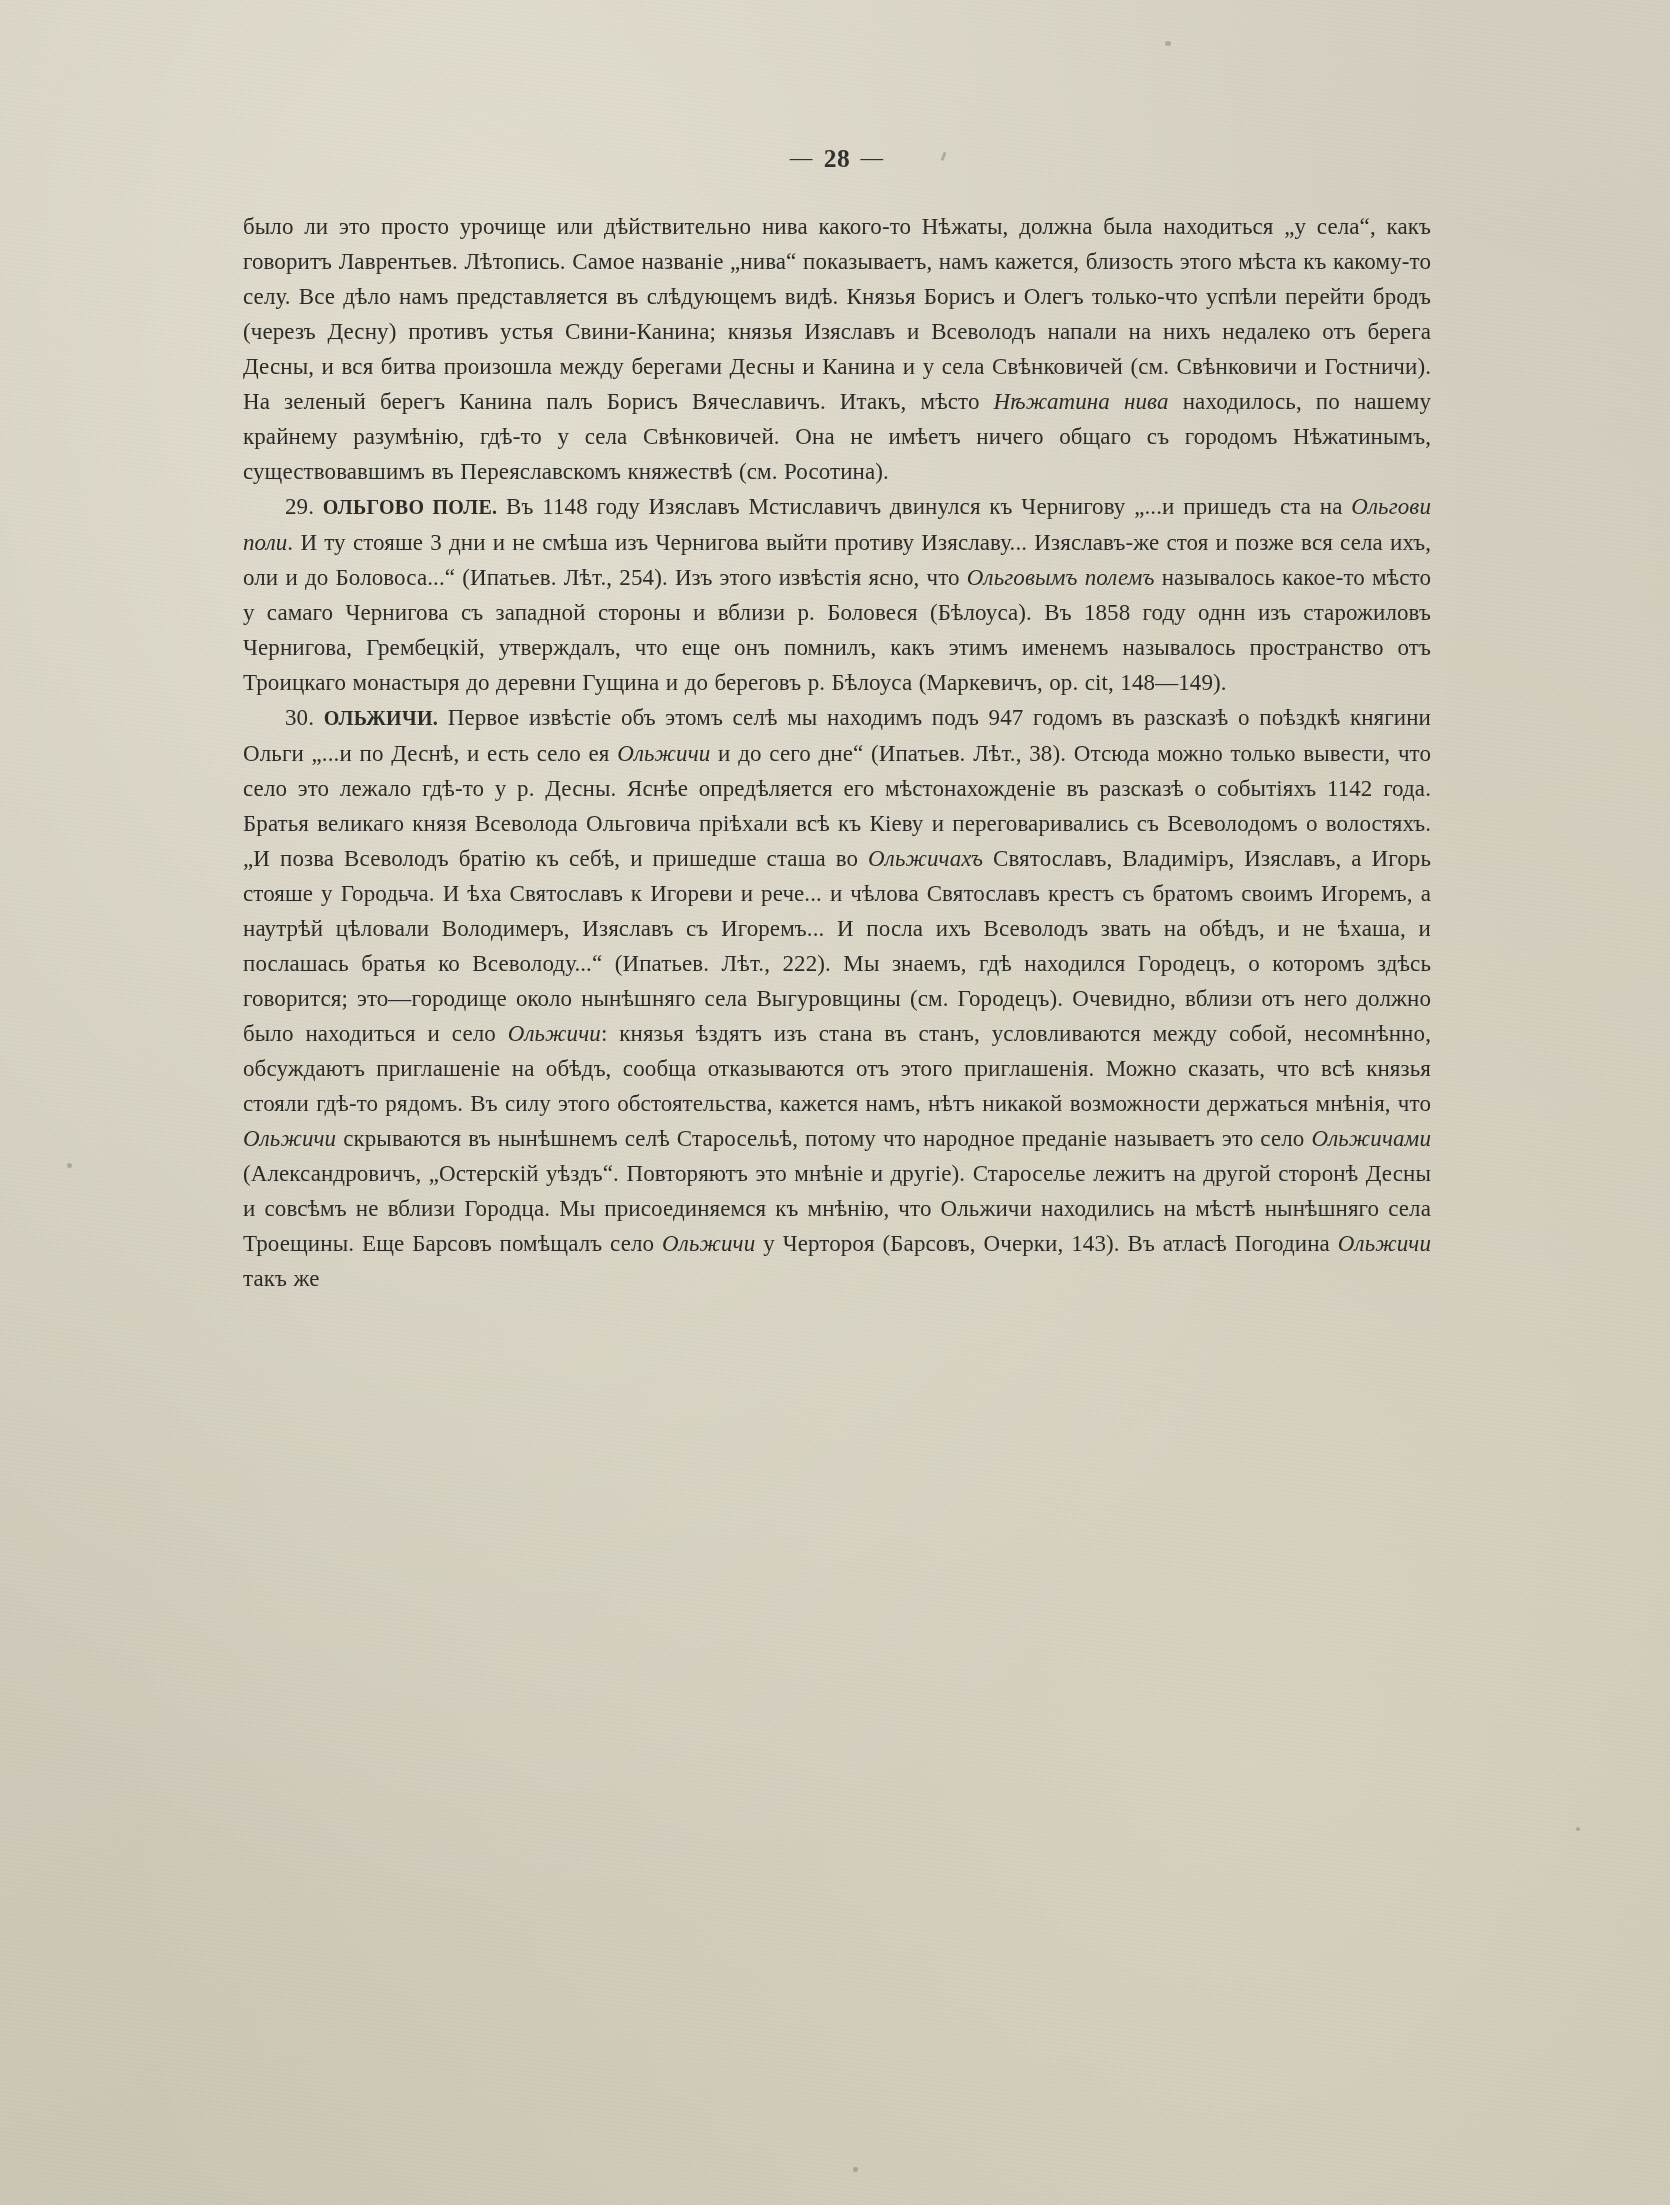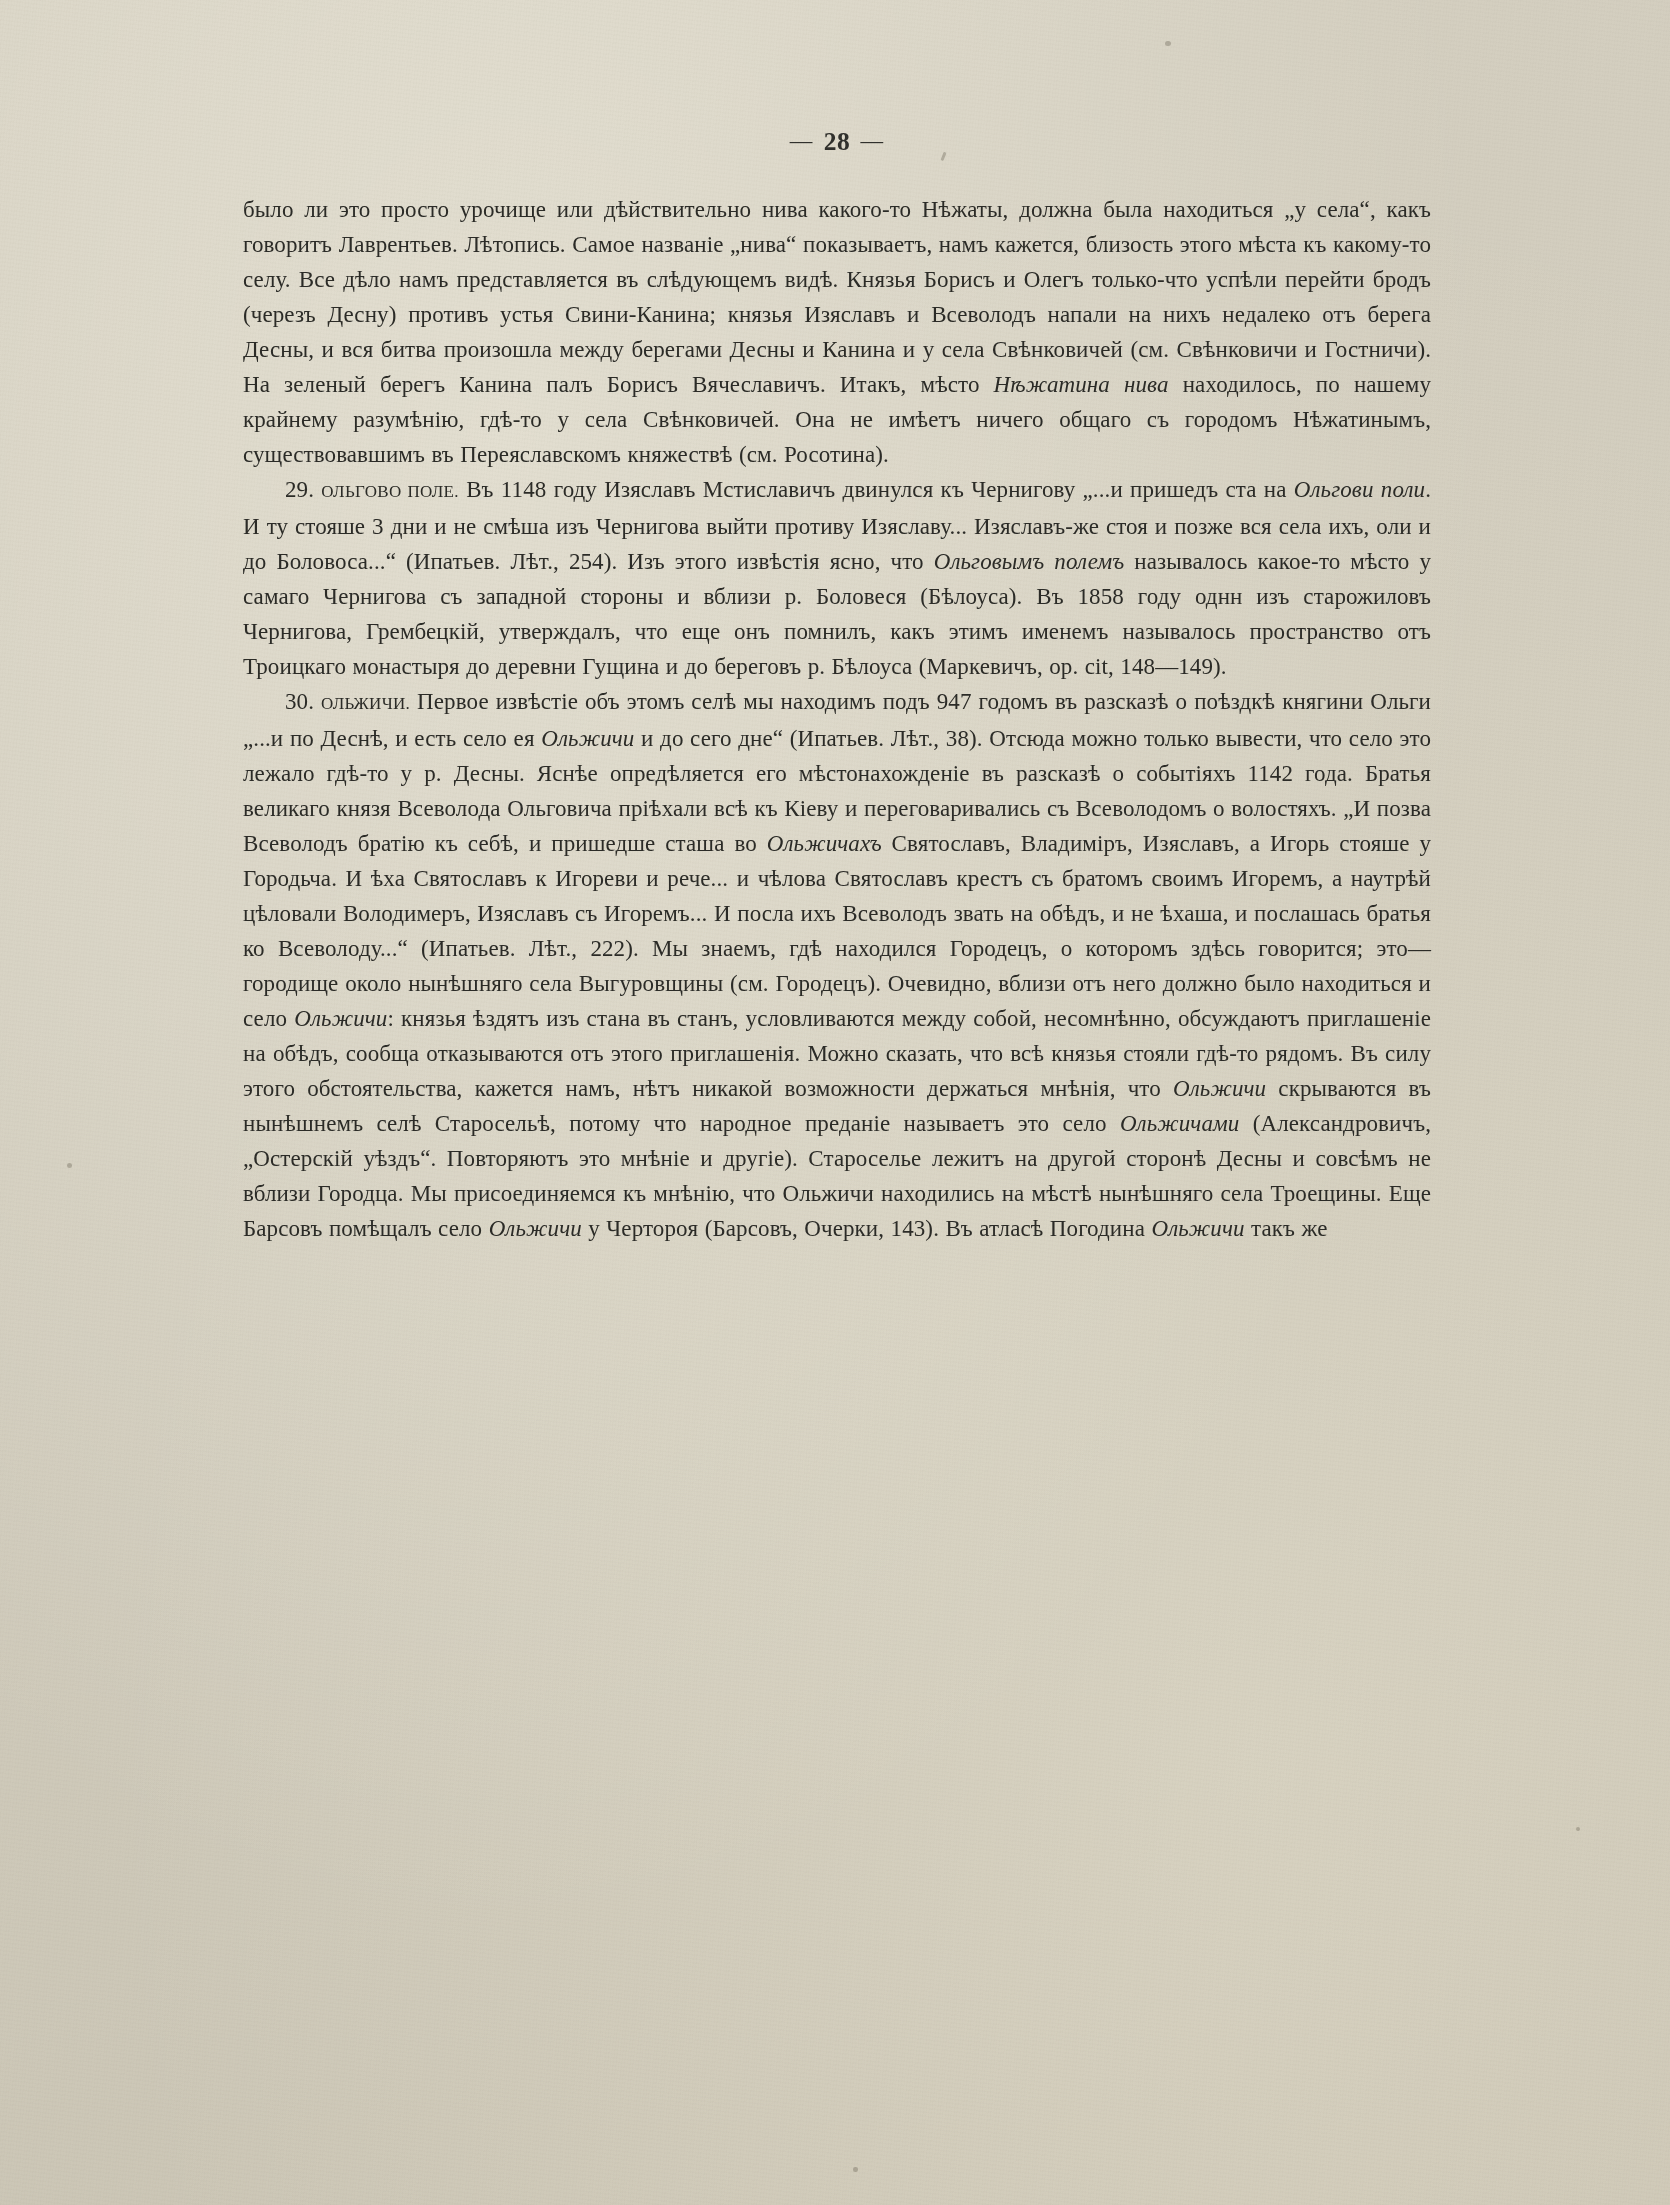--- a/index.html
+++ b/index.html
@@ -26,21 +26,21 @@
     inset: 0;
     opacity: 0.5;
     background-image:
       repeating-linear-gradient(97deg, rgba(150,143,125,0.05) 0 1.1px, rgba(255,255,255,0) 1.1px 2.8px),
       repeating-linear-gradient(7deg, rgba(120,112,95,0.035) 0 1.7px, rgba(255,255,255,0) 1.7px 4px);
     pointer-events: none;
   }
   .content {
     position: absolute;
     left: 243px;
-    top: 127px;
+    top: 144px;
     width: 1188px;
   }
   .folio {
     text-align: center;
     font-size: 25.5px;
     letter-spacing: 1.1px;
     color: #30302c;
     margin-bottom: 35px;
     font-family: "Liberation Serif", serif;
   }
@@ -62,22 +62,22 @@
     color: #2b2b27;
     text-align: justify;
     text-justify: inter-word;
     word-spacing: 0.6px;
     letter-spacing: 0.1px;
   }
   p.indent {
     text-indent: 42px;
   }
   .sc {
-    font-weight: normal;
-    font-size: 17px;
+    font-weight: bold;
+    font-size: 20px;
     letter-spacing: 0.3px;
   }
   .bold {
     font-weight: normal;
   }
   i {
   }
   .speck {
     position: absolute;
     border-radius: 50%;

